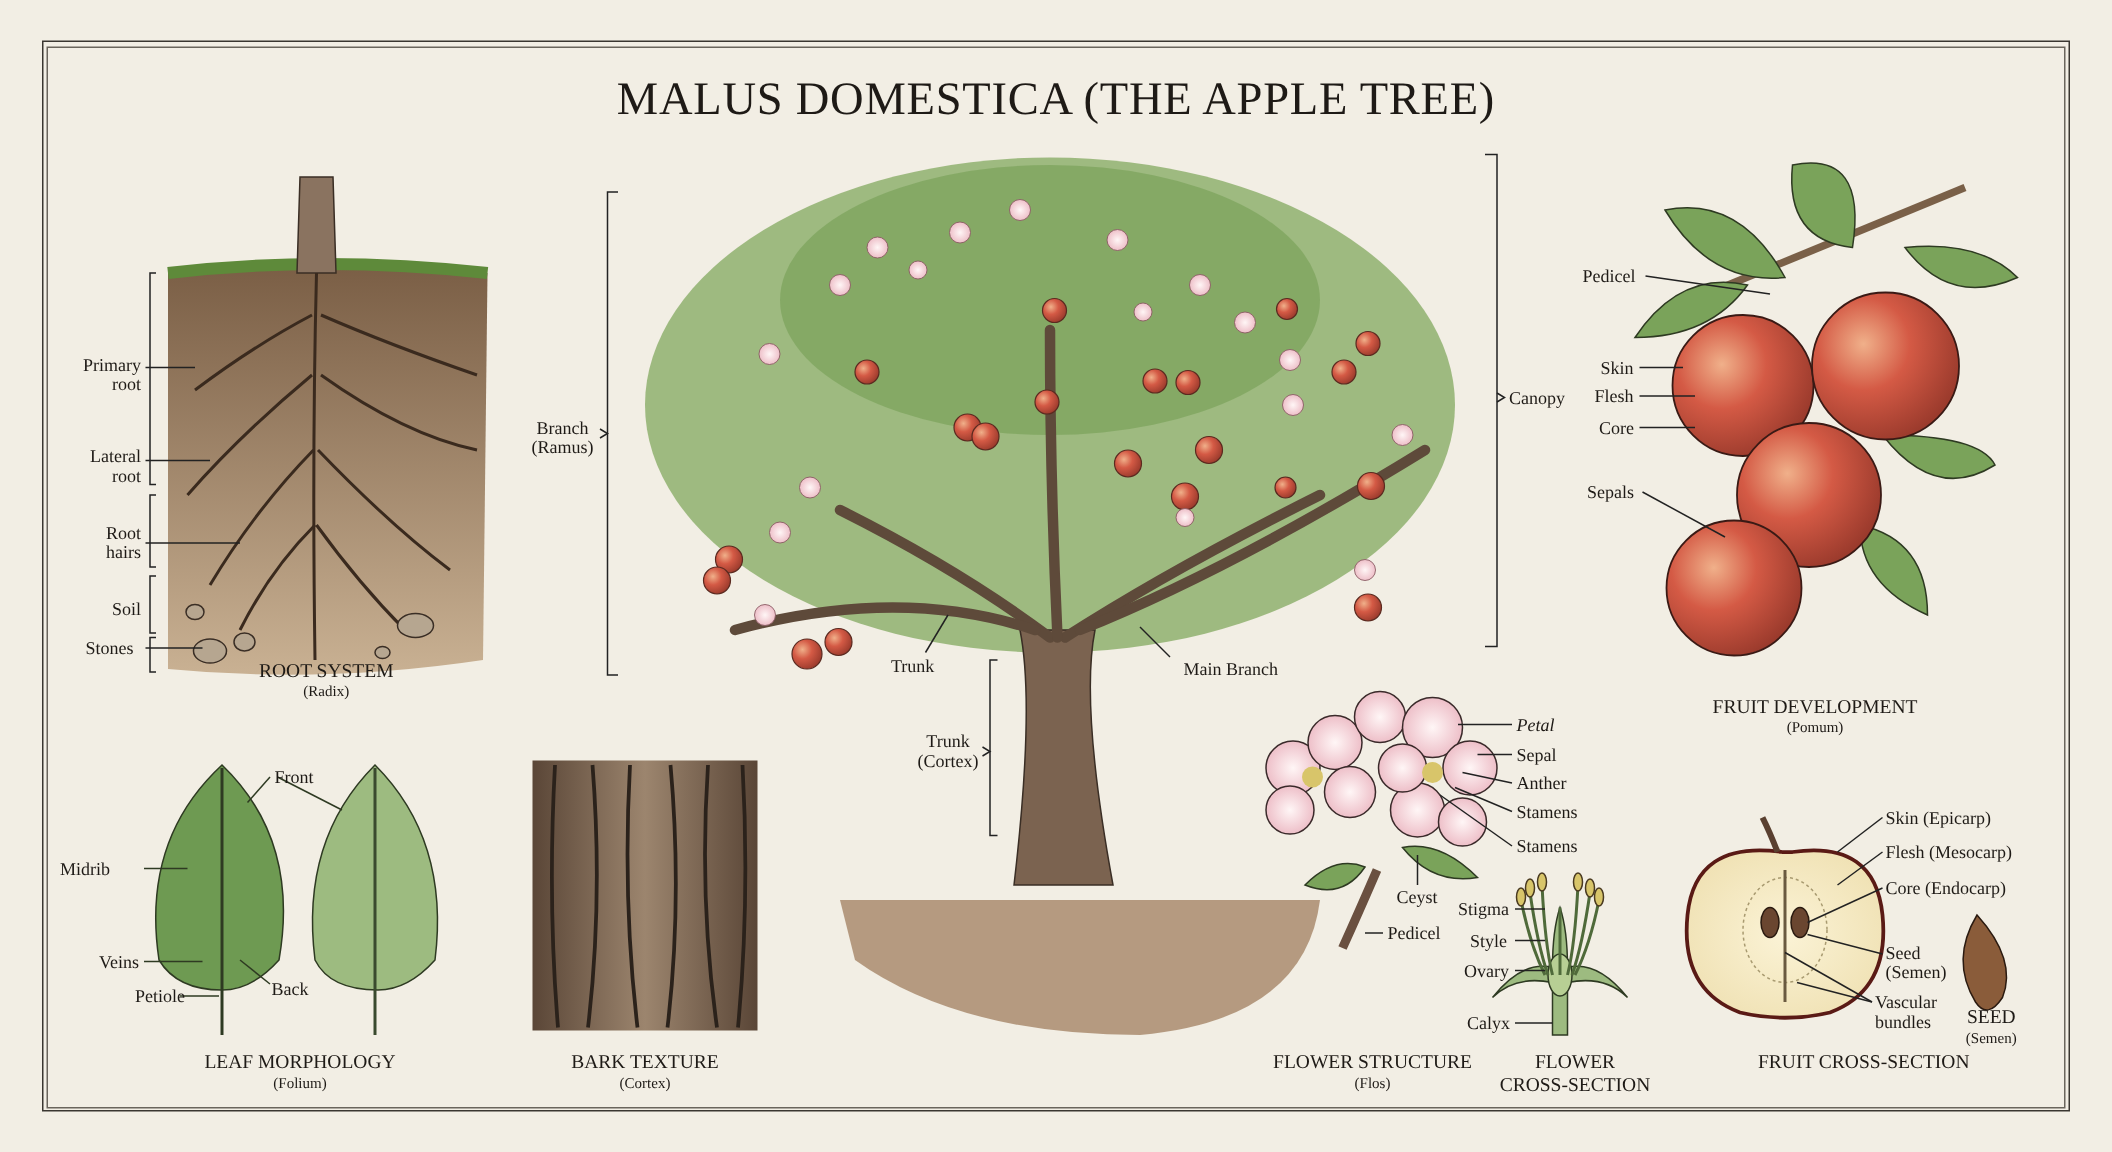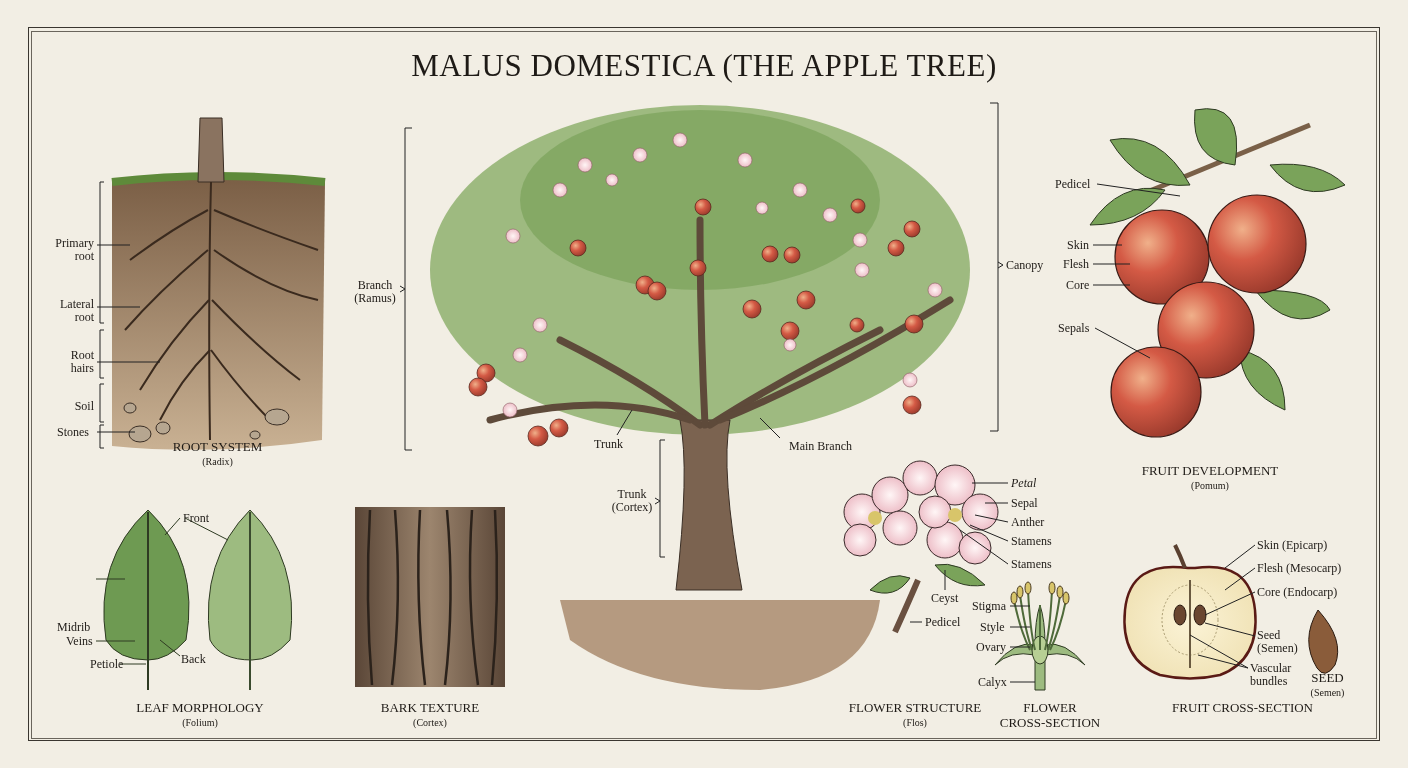--- a/index.html
+++ b/index.html
@@ -290,21 +290,21 @@
     <div>hairs</div>
   </div>
 <div class="lbl" style="left:52px;top:400px;text-align:right;width:42px;">Soil</div>
 <div class="lbl" style="left:52px;top:426px;text-align:center;width:42px;">Stones</div>
 <div class="cap" style="left:115px;top:439px;width:205px;">
     <div>ROOT SYSTEM</div>
     <div class="sub">(Radix)</div>
   </div>
 
 <div class="lbl" style="left:183px;top:512px;">Front</div>
-<div class="lbl" style="left:57px;top:573px;margin-top:48px;">Midrib</div>
+<div class="lbl" style="left:40px;top:573px;">Midrib</div>
 <div class="lbl" style="left:66px;top:635px;">Veins</div>
 <div class="lbl" style="left:90px;top:658px;">Petiole</div>
 <div class="lbl" style="left:181px;top:653px;">Back</div>
 <div class="cap" style="left:115px;top:700px;width:170px;">
     <div>LEAF MORPHOLOGY</div>
     <div class="sub">(Folium)</div>
   </div>
 
 <div class="cap" style="left:345px;top:700px;width:170px;">
     <div>BARK TEXTURE</div>

